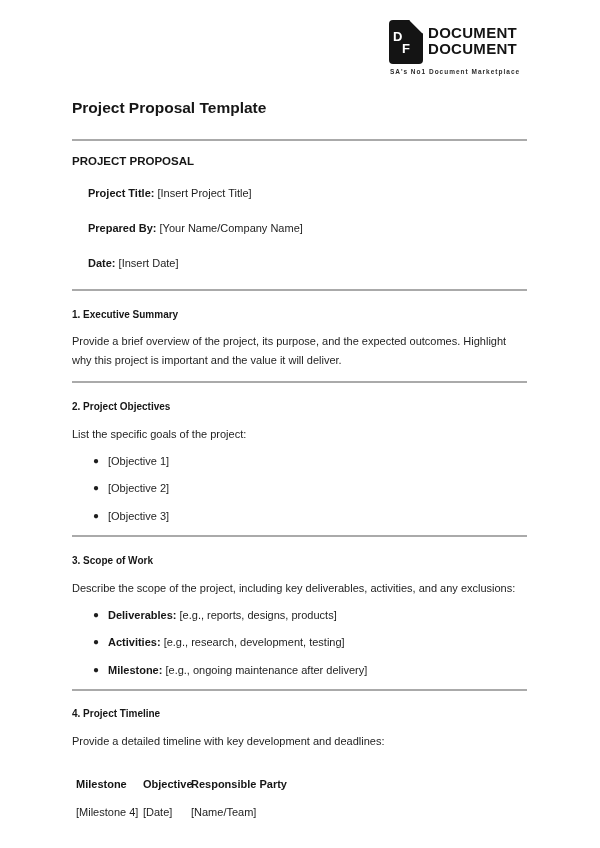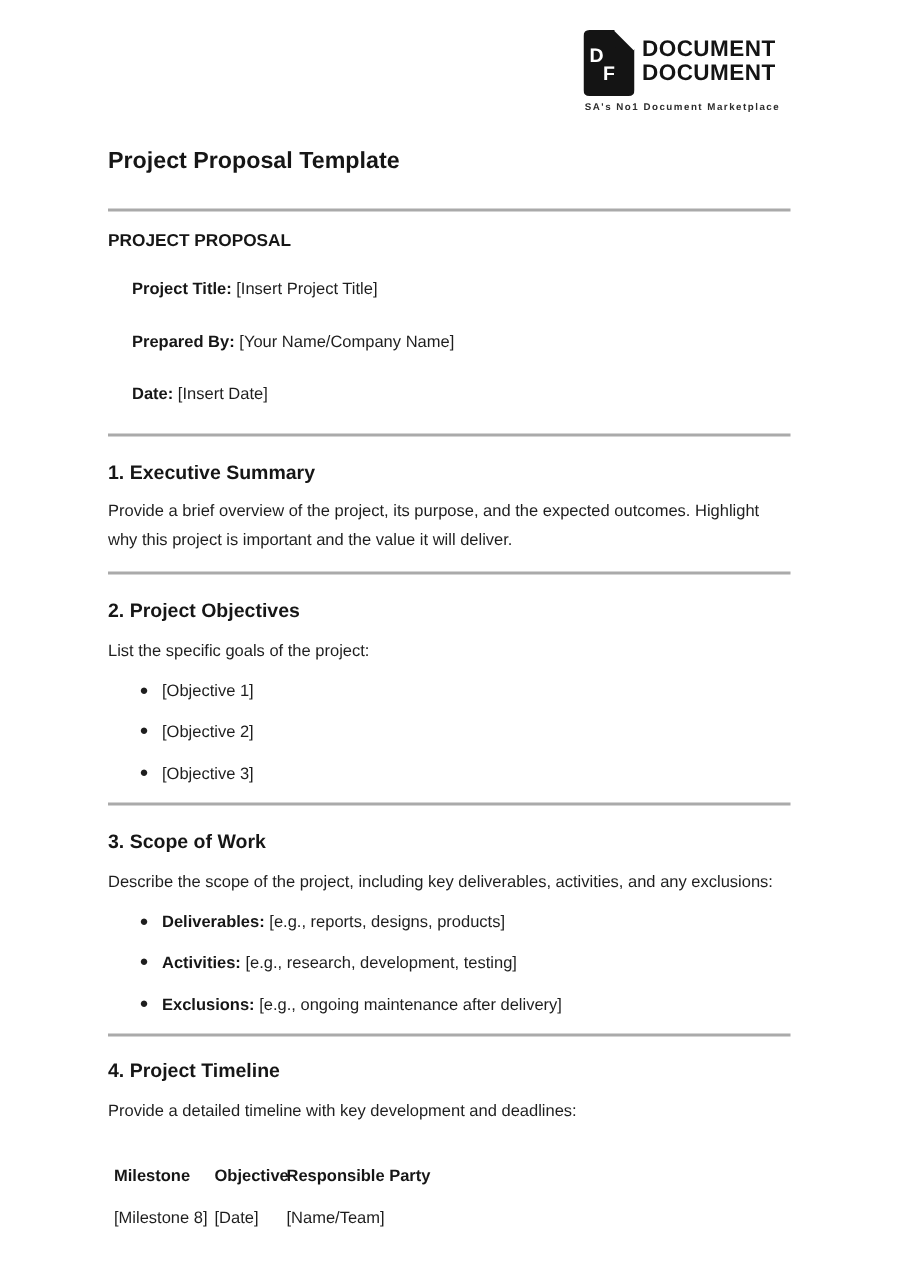--- a/index.html
+++ b/index.html
@@ -73,21 +73,21 @@
     line-height: 14px;
     font-weight: bold;
     color: #161616;
   }
   .fields { margin-top: 11px; }
   .field { margin: 16px; line-height: 19px; }
   .field strong { color: #161616; }
 
   .sec-heading {
     margin: 17px 0 0;
-    font-size: 13px;
+    font-size: 10px;
     line-height: 14px;
     font-weight: bold;
     color: #161616;
   }
   .sec-heading.tighter { margin-top: 16px; }
   .para { margin: 10px 0 12px; }
   .intro { margin: 11px 0 0; }
 
   ul.bullets {
     list-style: none;
@@ -206,36 +206,36 @@
         <li>
           <span class="dot">●</span>
           <span class="li-text">
             <strong>Activities:</strong>
             <span>[e.g., research, development, testing]</span>
           </span>
         </li>
         <li>
           <span class="dot">●</span>
           <span class="li-text">
-            <strong>Exclusions:</strong>
+            <strong>Milestone:</strong>
             <span>[e.g., ongoing maintenance after delivery]</span>
           </span>
         </li>
       </ul>
     </section>
 
     <hr class="rule tight">
 
     <section>
       <h3 class="sec-heading tighter">4. Project Timeline</h3>
       <p class="intro">Provide a detailed timeline with key development and deadlines:</p>
       <div class="t-grid">
         <div class="t-cell head c1">Milestone</div>
         <div class="t-cell head c2">Objective</div>
         <div class="t-cell head c3">Responsible Party</div>
-        <div class="t-cell c1">[Milestone 8]</div>
+        <div class="t-cell c1">[Milestone 4]</div>
         <div class="t-cell c2">[Date]</div>
         <div class="t-cell c3">[Name/Team]</div>
       </div>
     </section>
 
   </main>
 </div>
 
 </body></html>

